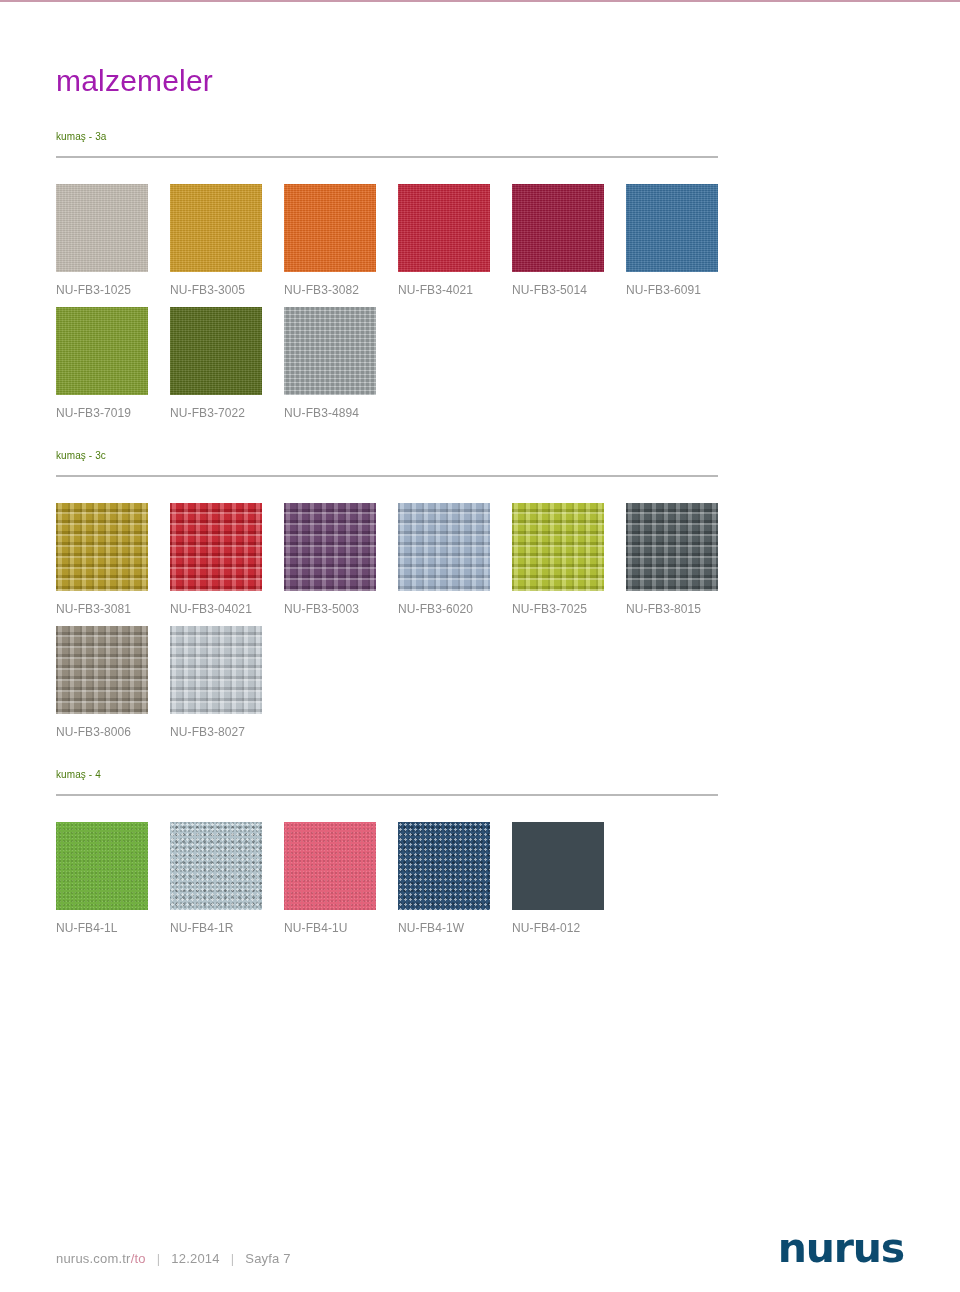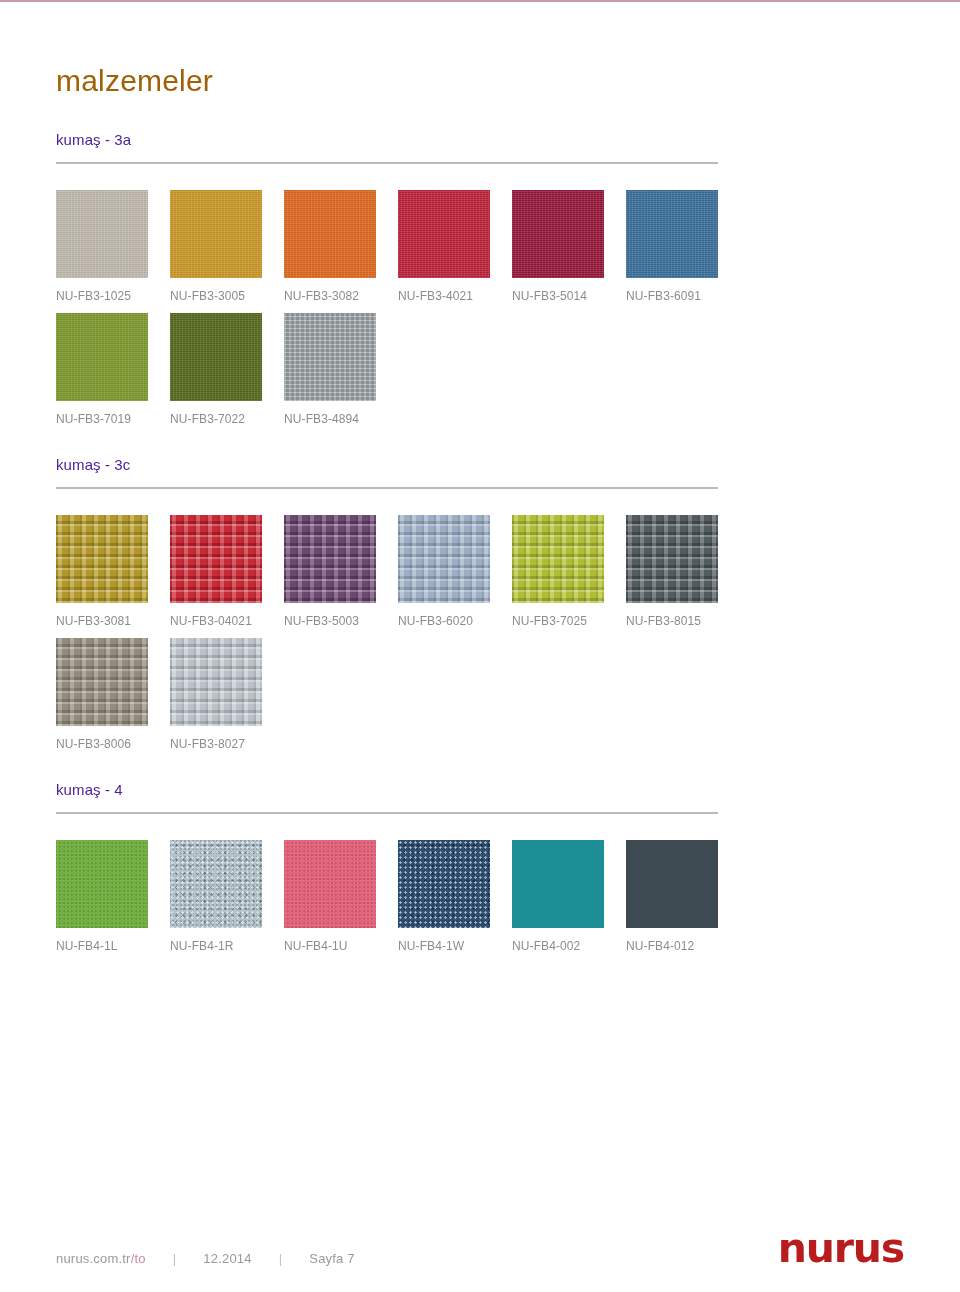--- a/index.html
+++ b/index.html
@@ -32,33 +32,33 @@
   .content {
     position: absolute;
     top: 0; left: 0;
     width: 960px;
     padding: 56px 56px 0 56px;
   }
 
   .page-title {
     font-size: 30px;
     font-weight: 400;
-    color: #a16207;
+    color: #a21caf;
     letter-spacing: 0.2px;
     line-height: 1.1;
     margin-top: 8px;
   }
 
   
   .section { margin-top: 30px; }
   .section.first { margin-top: 34px; }
 
   .section-title {
-    font-size: 15px;
-    color: #4c1d95;
+    font-size: 10px;
+    color: #4d7c0f;
     font-weight: 400;
     letter-spacing: 0.1px;
     margin-bottom: 14px;
   }
 
   .section-rule {
     width: 662px;
     height: 2px;
     background: #b9b9b9;
     margin-bottom: 26px;
@@ -150,34 +150,34 @@
     align-items: flex-end;
     justify-content: space-between;
   }
 
   .footer-meta {
     font-size: 13px;
     color: #9a9a9a;
     letter-spacing: 0.2px;
     display: flex;
     align-items: center;
-    gap: 16px;
+    gap: 0;
     white-space: nowrap;
   }
 
   .footer-meta .accent { color: #d18a9e; }
   .footer-meta .sep {
     color: #c2c2c2;
     padding: 0 11px;
   }
 
   .brand-logo {
     font-size: 41px;
     font-weight: bold;
-    color: #b91c1c;
+    color: #0c4a6e;
     letter-spacing: -1.2px;
     line-height: 0.85;
     font-family: "DejaVu Sans", sans-serif;
   }
 </style>
 </head>
 <body>
 
 <div id="page">
 
@@ -284,24 +284,20 @@
               <div class="swatch tex-mottle" style="background-color: rgb(178, 195, 203);"></div>
               <div class="swatch-label">NU-FB4-1R</div>
             </div>
             <div class="swatch-cell">
               <div class="swatch tex-felt" style="background-color: rgb(227, 99, 123);"></div>
               <div class="swatch-label">NU-FB4-1U</div>
             </div>
             <div class="swatch-cell">
               <div class="swatch tex-mottle" style="background-color: rgb(45, 80, 115);"></div>
               <div class="swatch-label">NU-FB4-1W</div>
-            </div>
-            <div class="swatch-cell">
-              <div class="swatch tex-solid" style="background-color: rgb(28, 142, 150);"></div>
-              <div class="swatch-label">NU-FB4-002</div>
             </div>
             <div class="swatch-cell">
               <div class="swatch tex-solid" style="background-color: rgb(62, 74, 81);"></div>
               <div class="swatch-label">NU-FB4-012</div>
             </div>
           </div>
         </div>
       </div>
 
   </div>

